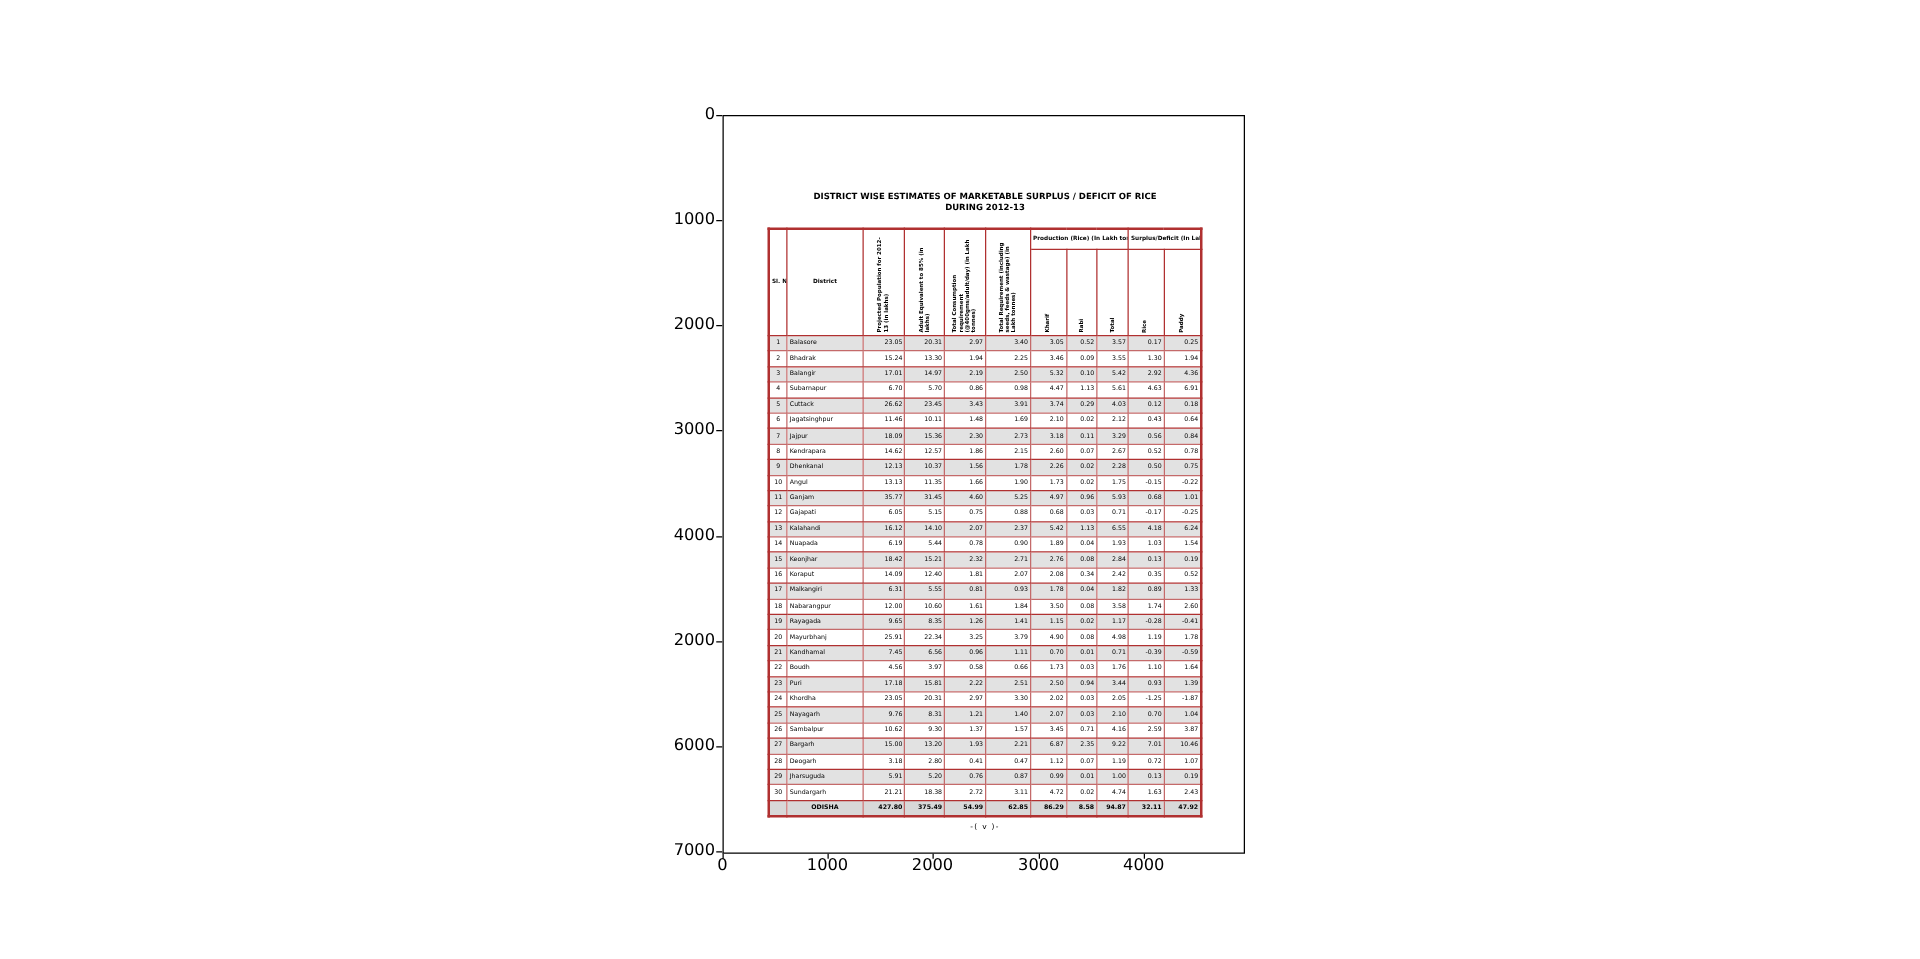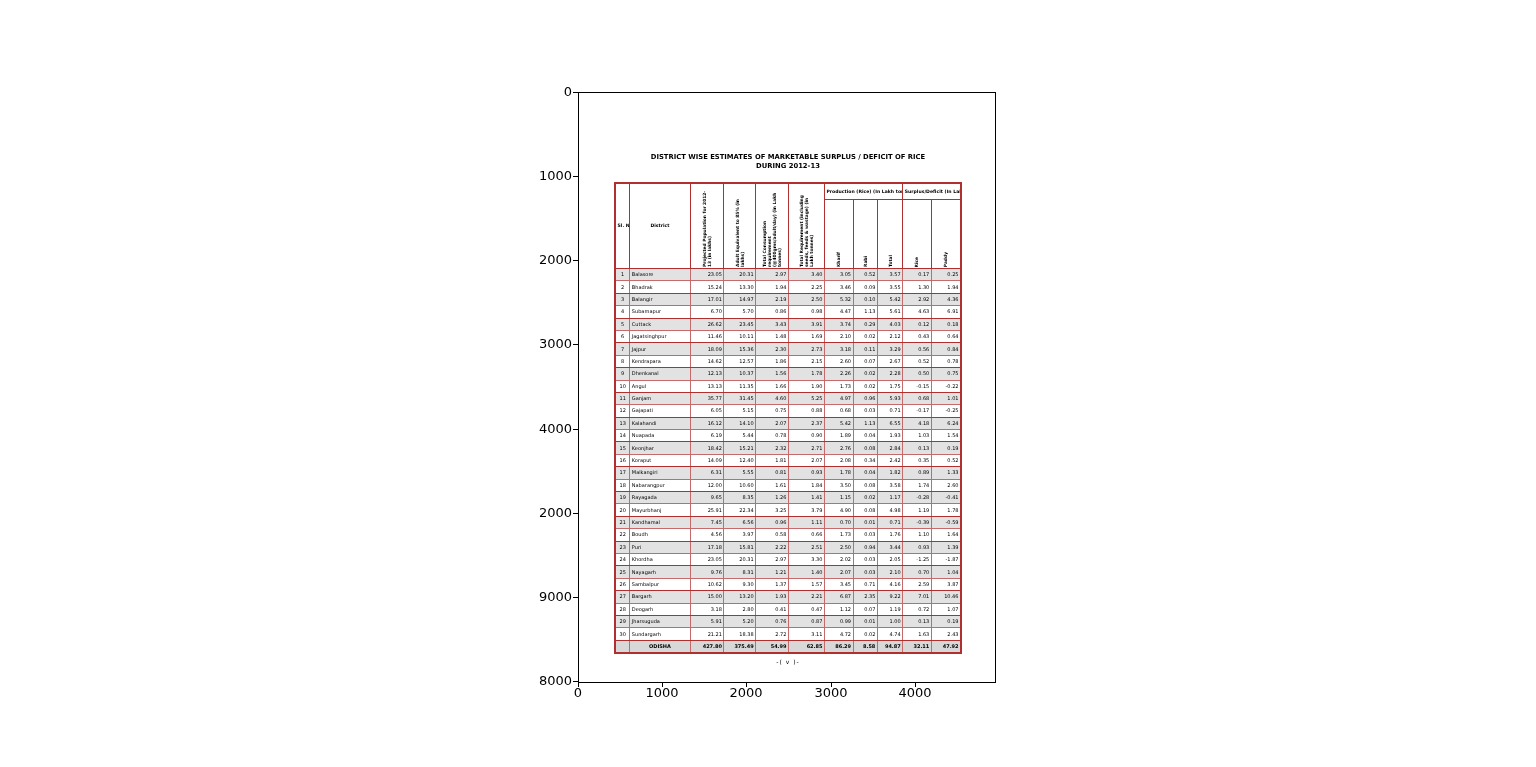--- a/index.html
+++ b/index.html
@@ -46,22 +46,22 @@
   <div class="ytick-mark" style="top:513px"></div>
   <div class="ytick-mark" style="top:597px"></div>
   <div class="ytick-mark" style="top:681px"></div>
 
   <span class="ytick-label" style="top:86px">0</span>
   <span class="ytick-label" style="top:170px">1000</span>
   <span class="ytick-label" style="top:254px">2000</span>
   <span class="ytick-label" style="top:338px">3000</span>
   <span class="ytick-label" style="top:423px">4000</span>
   <span class="ytick-label" style="top:507px">2000</span>
-  <span class="ytick-label" style="top:591px">9000</span>
-  <span class="ytick-label" style="top:675px">8000</span>
+  <span class="ytick-label" style="top:591px">6000</span>
+  <span class="ytick-label" style="top:675px">7000</span>
 
   <div class="xtick-mark" style="left:578px"></div>
   <div class="xtick-mark" style="left:662px"></div>
   <div class="xtick-mark" style="left:746px"></div>
   <div class="xtick-mark" style="left:831px"></div>
   <div class="xtick-mark" style="left:915px"></div>
 
   <span class="xtick-label" style="left:554px">0</span>
   <span class="xtick-label" style="left:638px">1000</span>
   <span class="xtick-label" style="left:722px">2000</span>

